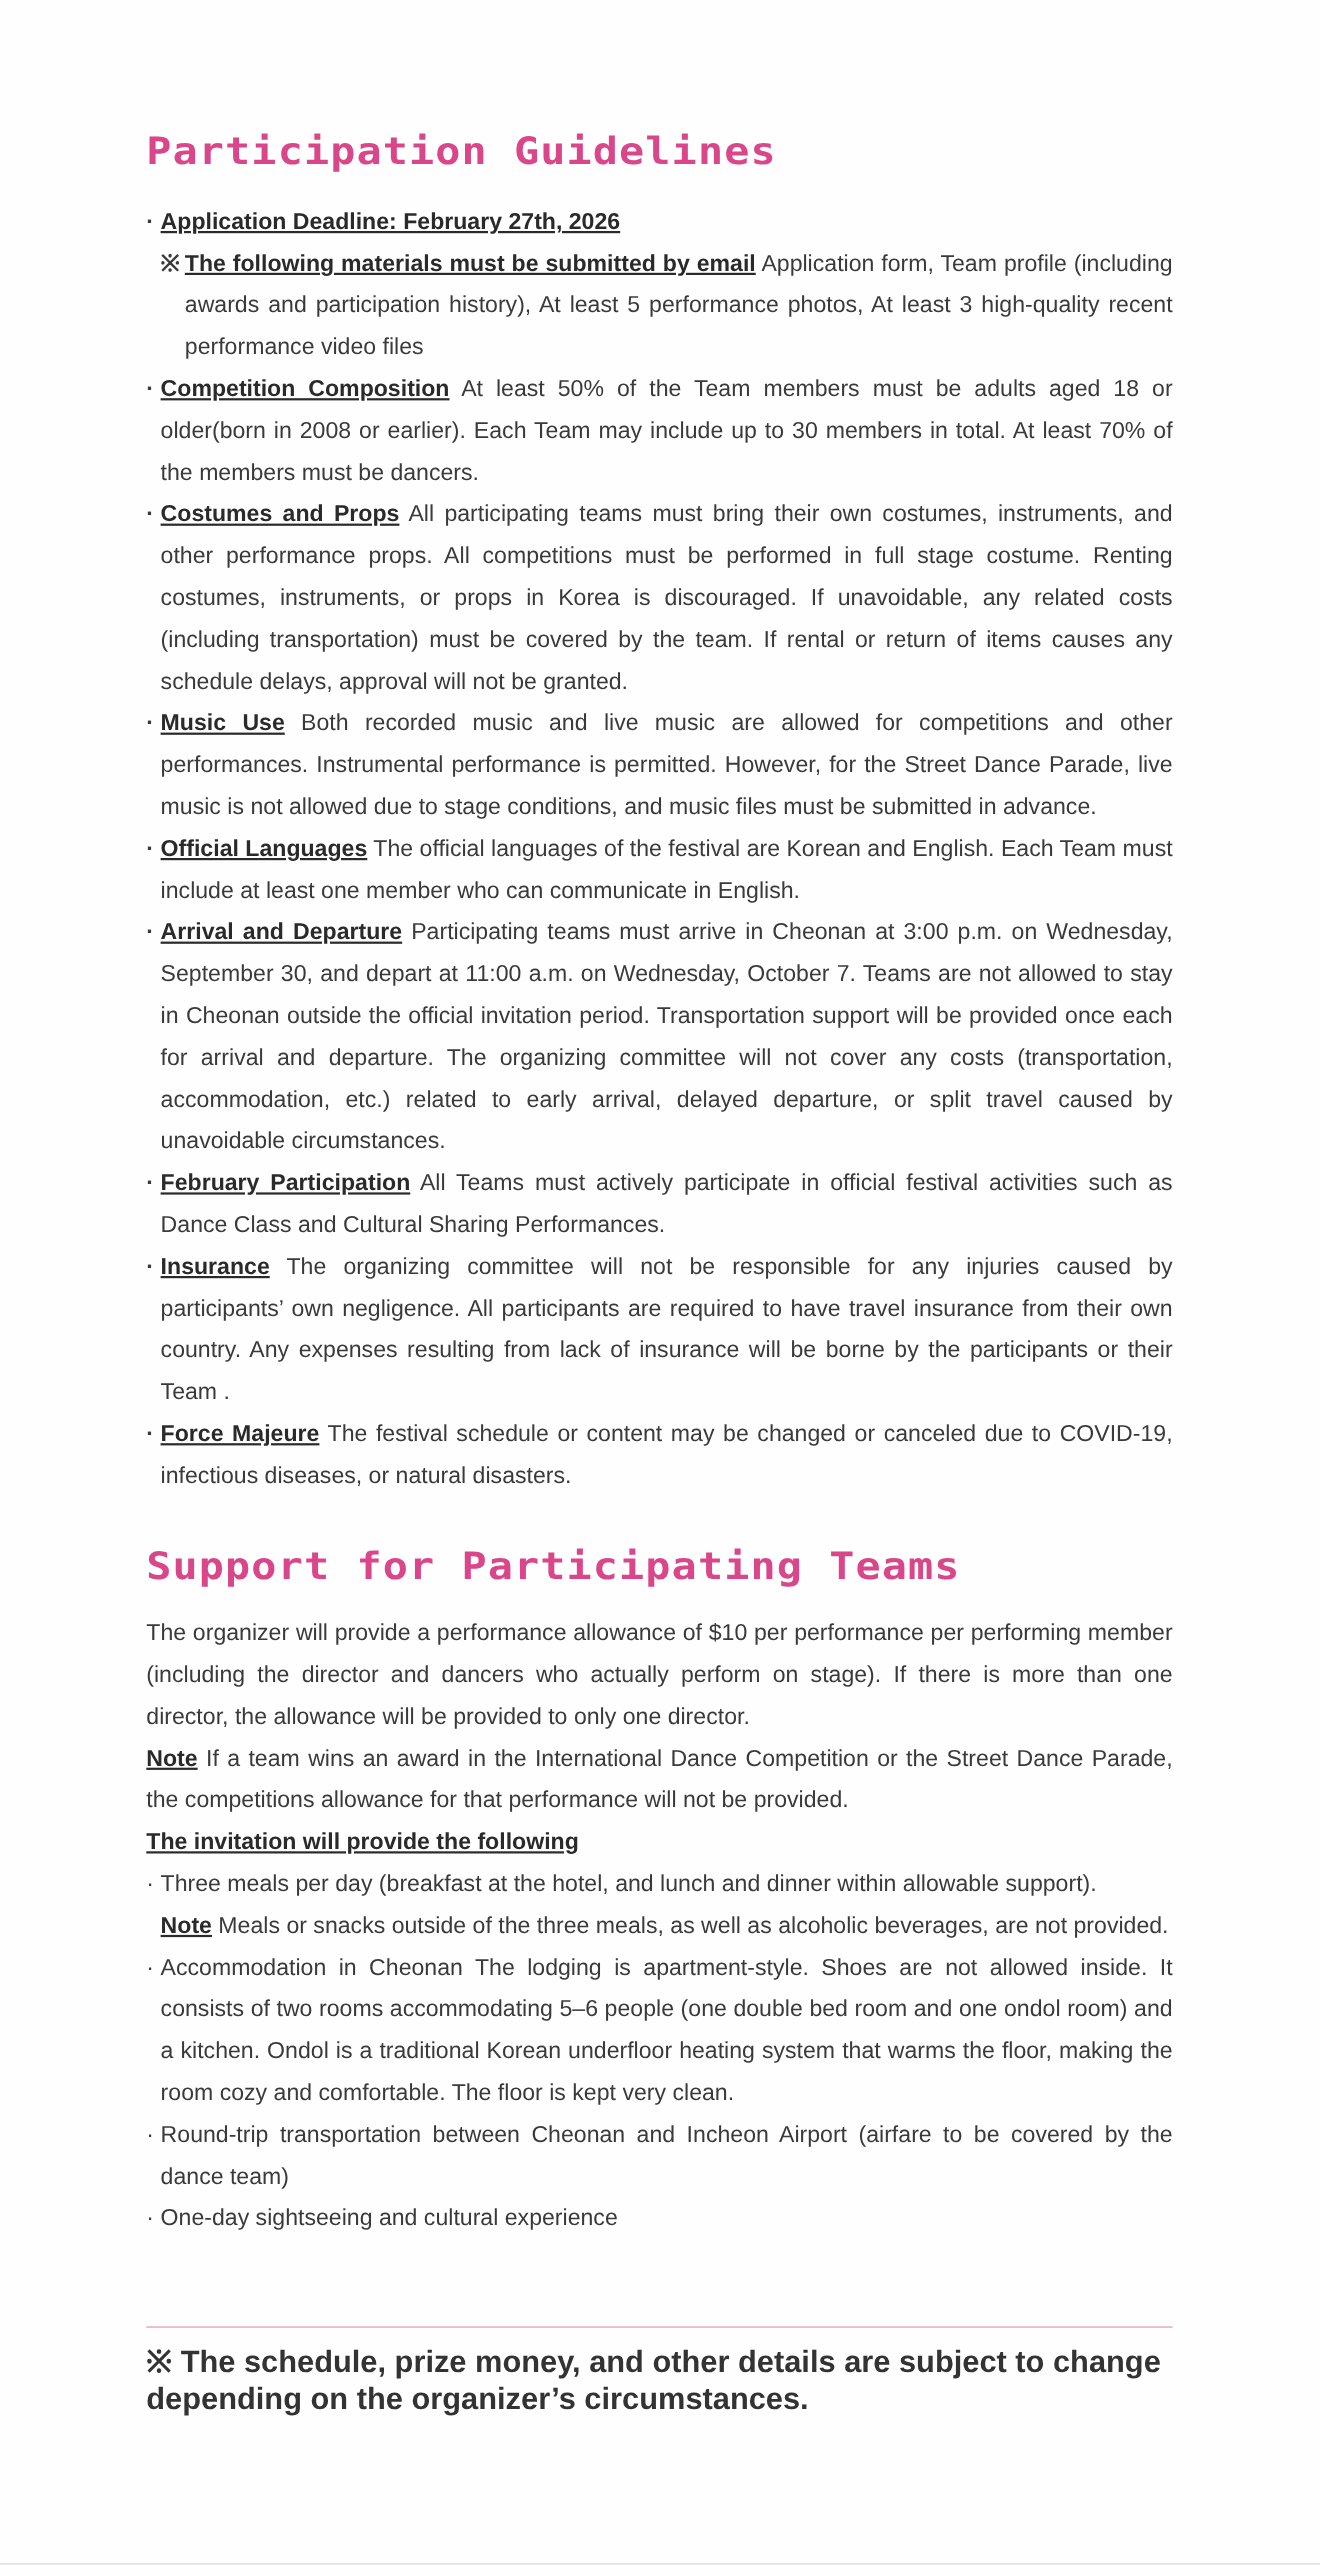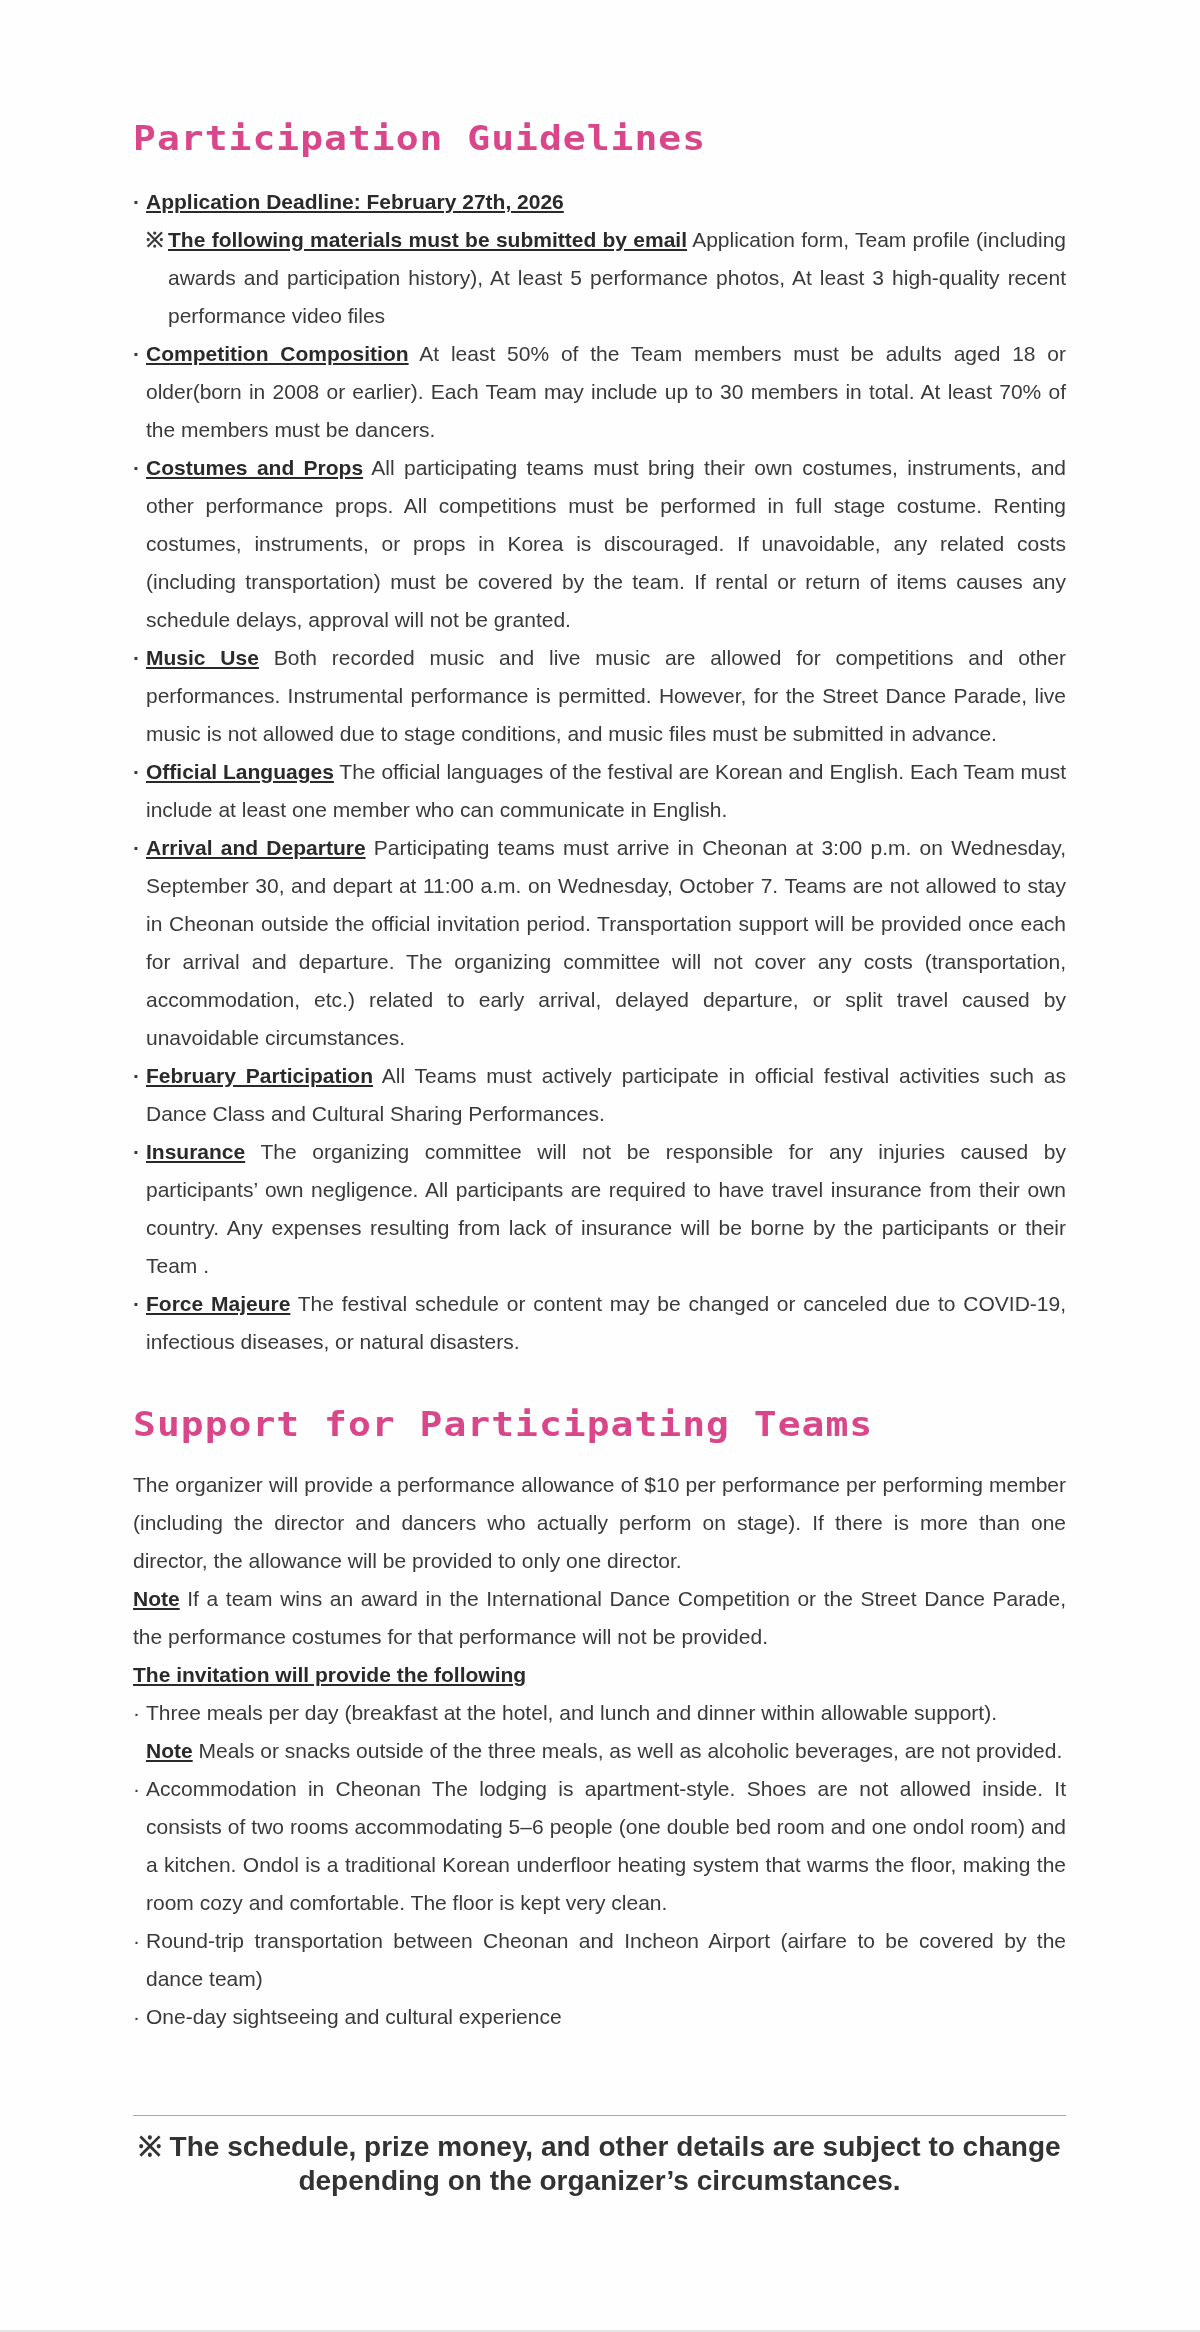--- a/index.html
+++ b/index.html
@@ -18,21 +18,21 @@
   .item .dot { position: absolute; left: 0; top: 0; font-weight: bold; }
   .sub { padding-left: 35px; position: relative; text-align: justify; }
   .sub .mark { position: absolute; left: 13px; top: 0; font-weight: bold; }
   b, .strong { font-weight: bold; color: #2a2a2a; text-decoration: underline; }
   .para { text-align: justify; }
   .li { position: relative; padding-left: 13px; text-align: justify; }
   .li .dot { position: absolute; left: 0; top: 0; }
   .indent { padding-left: 13px; }
   .rule { position: absolute; left: 0; top: 2115px; width: 933px; height: 1px; background: #e68aa6; }
   .notice { position: absolute; left: 0; top: 2130px; width: 933px; font-size: 28px; line-height: 34px;
-            font-weight: bold; color: #333; text-align: center; }
+            font-weight: bold; color: #333; }
   .bottom-line { position: absolute; left: 0; bottom: 0; width: 1200px; height: 2px; background: #e6e6e6; }
 </style>
 </head>
 <body>
 
 <div class="page">
 
   <h1 class="heading h1">Participation Guidelines</h1>
 
   <div class="block b1">
@@ -77,21 +77,21 @@
       <span class="dot">·</span>
       <b>Force Majeure</b><span> The festival schedule or content may be changed or canceled due to COVID-19, infectious diseases, or natural disasters.</span>
     </div>
   </div>
 
   <h2 class="heading h2">Support for Participating Teams</h2>
 
   <div class="block b2">
     <div class="para">The organizer will provide a performance allowance of  $10 per performance per performing member (including the director and dancers who actually perform on stage). If there is more than one director, the allowance will be provided to only one director.</div>
     <div class="para">
-      <b>Note</b><span> If a team wins an award in the International Dance Competition or the Street Dance Parade, the performance costumes for that performance will not be provided.</span>
+      <b>Note</b><span> If a team wins an award in the International Dance Competition or the Street Dance Parade, the competitions allowance for that performance will not be provided.</span>
     </div>
     <div class="strong">The invitation will provide the following</div>
     <div class="li">
       <span class="dot">·</span>
       <span>Three meals per day (breakfast at the hotel, and lunch and dinner within allowable support).</span>
     </div>
     <div class="indent para">
       <b>Note</b><span> Meals or snacks outside of the three meals, as well as alcoholic beverages, are not provided.</span>
     </div>
     <div class="li">

